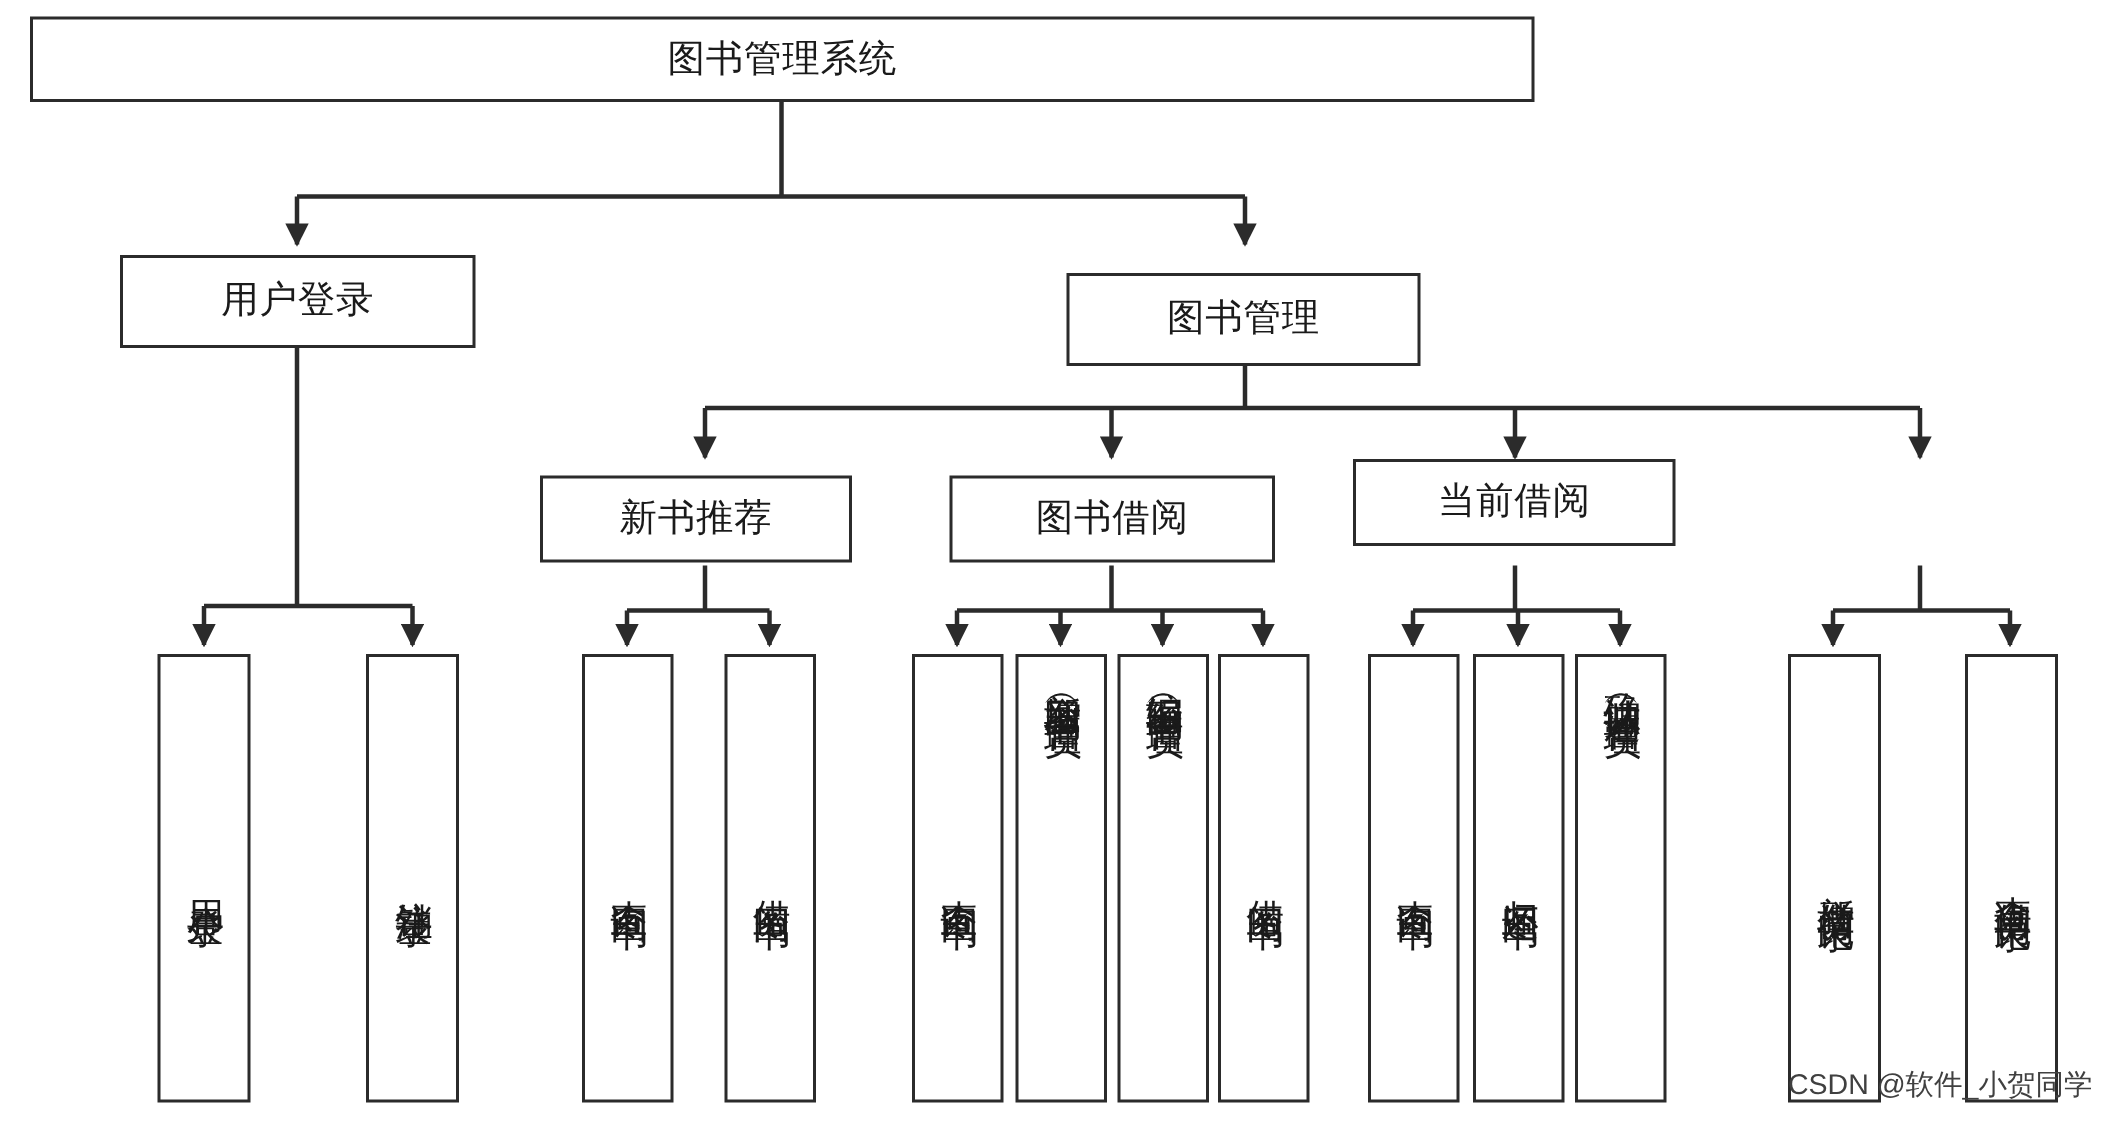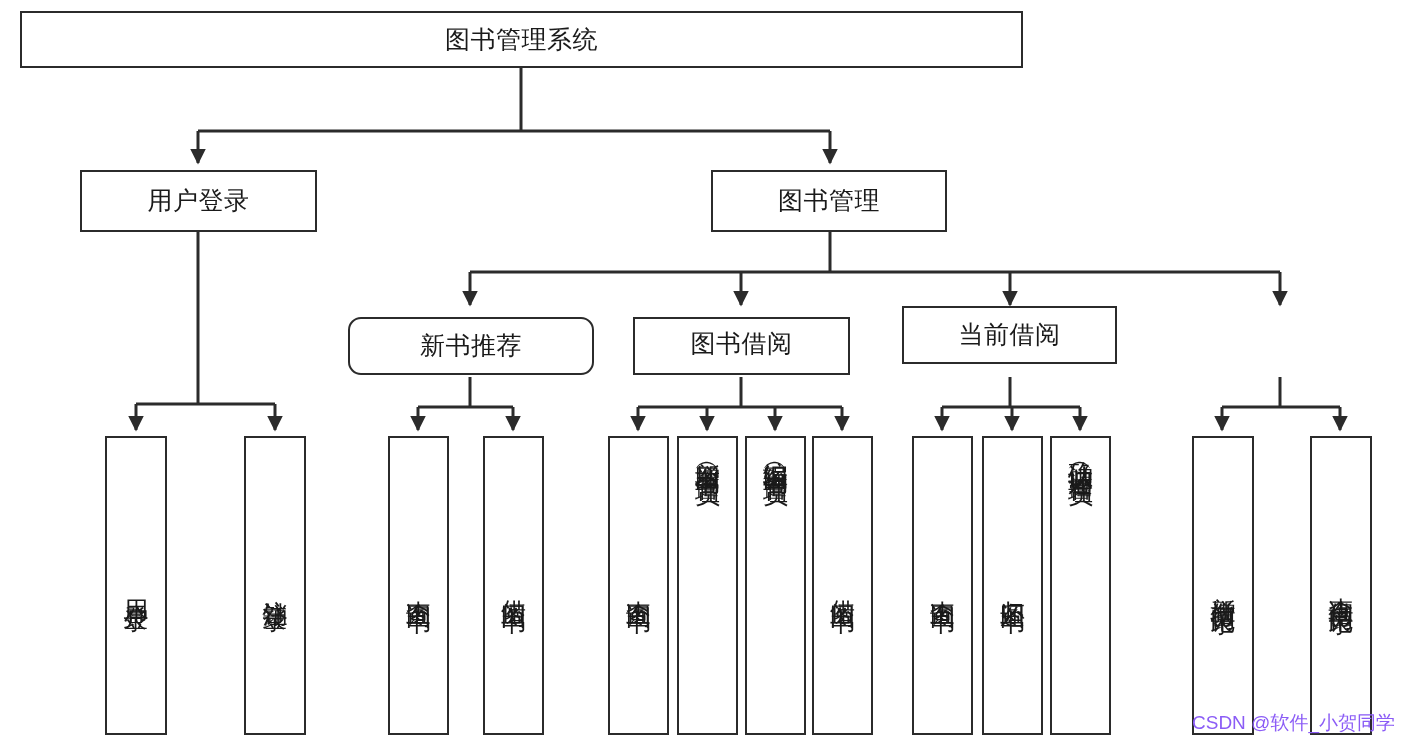--- a/index.html
+++ b/index.html
@@ -66,21 +66,21 @@
   .node.leaf.center .node-label {
     margin-top: auto;
     margin-bottom: auto;
   }
   .node.leaf.center {
     align-items: center;
     padding-top: 0;
   }
   .watermark {
     position: absolute;
-    color: #8b5cf6;
+    color: #404040;
     font-size: 19px;
     white-space: nowrap;
     z-index: 5;
     left: 1192px;
     top: 710px;
   }
 </style>
 </head>
 <body>
 
@@ -136,28 +136,28 @@
     </g>
   </svg>
 
   <div class="node root horiz" style="left:20px; top:11px; width:1003px; height:57px;">
     <span class="node-label">图书管理系统</span>
   </div>
 
   <div class="node horiz" style="left:80px; top:170px; width:237px; height:62px;">
     <span class="node-label">用户登录</span>
   </div>
-  <div class="node horiz" style="left:711px; top:170px; width:236px; height:62px;">
+  <div class="node horiz" style="left:711px; top:182px; width:236px; height:62px;">
     <span class="node-label">图书管理</span>
   </div>
 
-  <div class="node horiz" style="left:348px; top:317px; width:246px; height:58px;border-radius:13px;">
+  <div class="node horiz" style="left:360px; top:317px; width:208px; height:58px;">
     <span class="node-label">新书推荐</span>
   </div>
-  <div class="node horiz" style="left:633px; top:317px; width:217px; height:58px;font-family:Liberation Mono, monospace;">
+  <div class="node horiz" style="left:633px; top:317px; width:217px; height:58px;">
     <span class="node-label">图书借阅</span>
   </div>
   <div class="node horiz" style="left:902px; top:306px; width:215px; height:58px;">
     <span class="node-label">当前借阅</span>
   </div>
 
   <div class="node leaf center" style="left:105px; top:436px; width:62px; height:299px;">
     <span class="node-label">用户登录</span>
   </div>
   <div class="node leaf center" style="left:244px; top:436px; width:62px; height:299px;">

